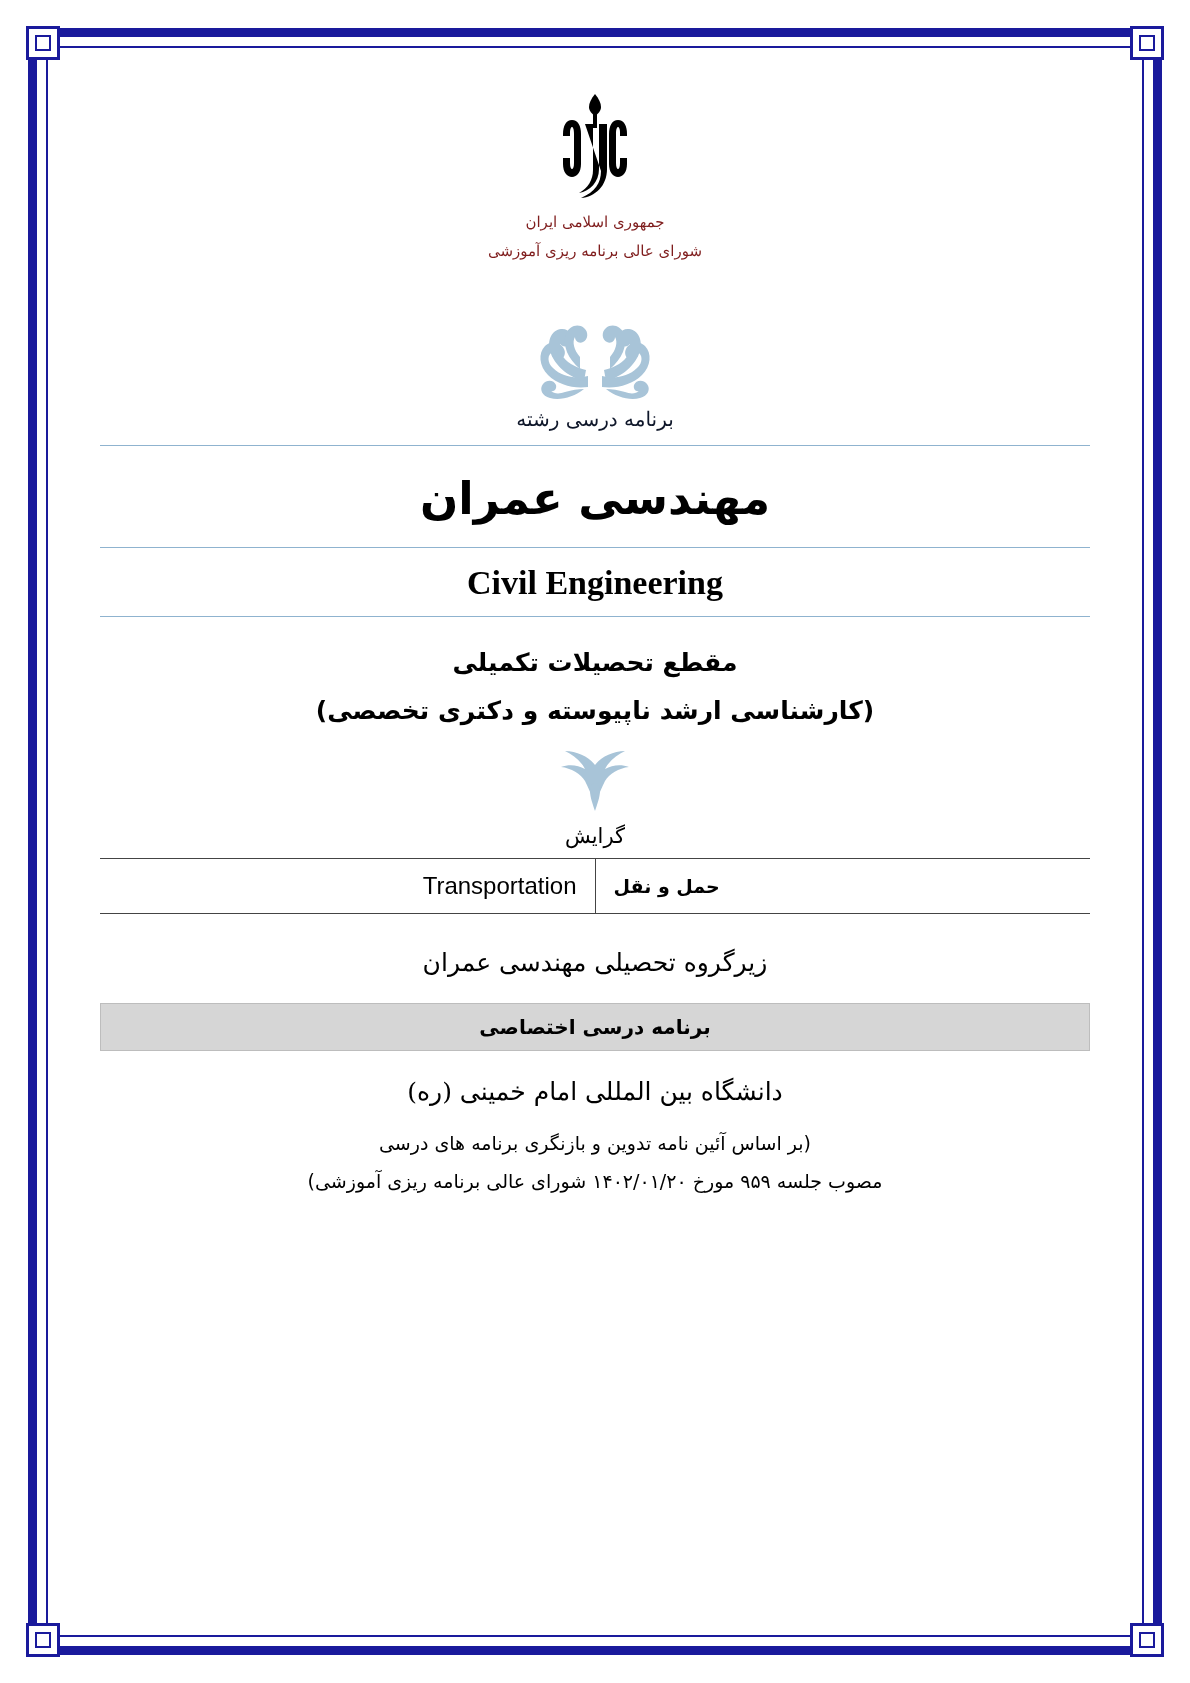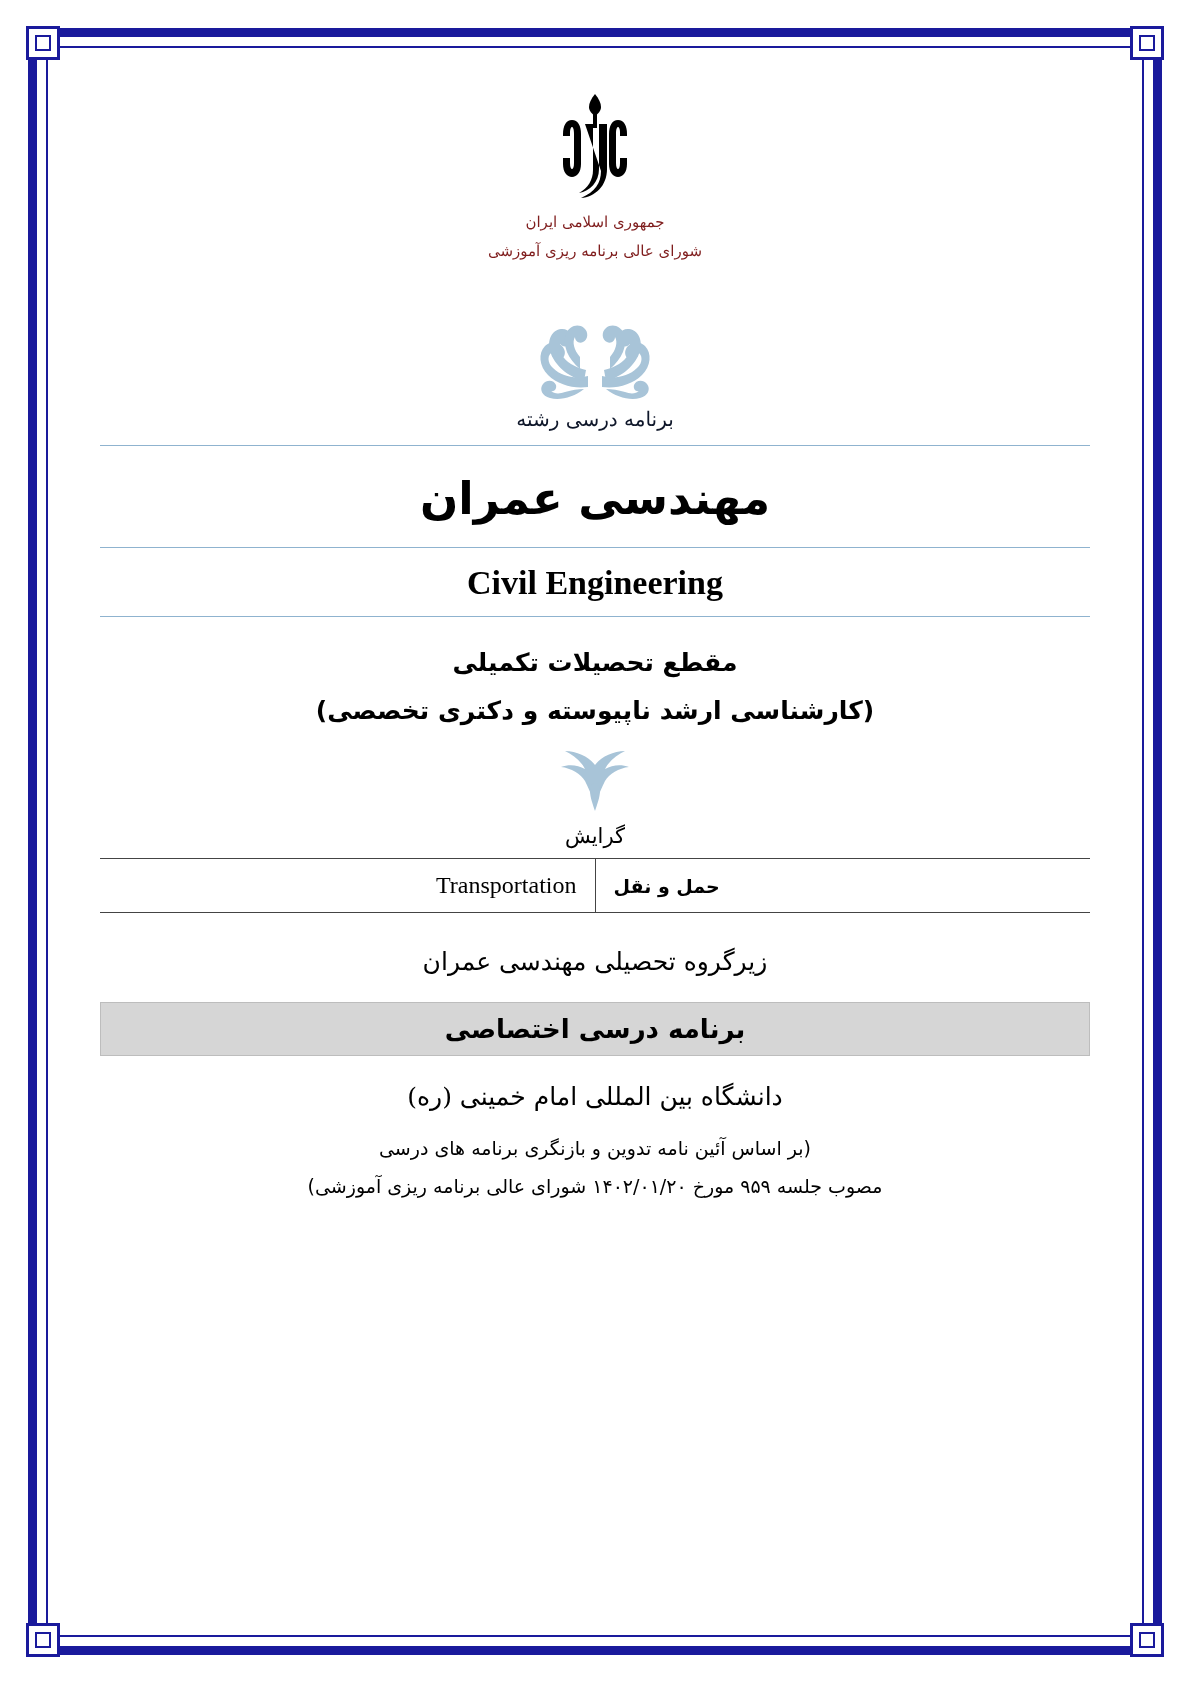--- a/index.html
+++ b/index.html
@@ -152,38 +152,38 @@
     vertical-align: middle;
   }
   .branch-fa {
     font-size: 19px;
     font-weight: bold;
     text-align: left;
     width: 50%;
     border-left: 1.4px solid #444;
   }
   .branch-en {
-    font-family: Liberation Serif, serif;
+    font-family: Liberation Sans, sans-serif;
     font-size: 24px;
     text-align: right;
     direction: ltr;
     width: 50%;
   }
 
   .subgroup {
     font-family: "DejaVu Serif", serif;
     font-size: 25px;
     margin-top: 34px;
     margin-bottom: 26px;
   }
 
   .special-banner {
     background: #d6d6d6;
     border: 1px solid #bdbdbd;
-    font-size: 26px;
+    font-size: 20px;
     font-weight: bold;
     padding: 11px 15px;
   }
 
   .university {
     font-family: "DejaVu Serif", serif;
     font-size: 25px;
     margin-top: 26px;
     margin-bottom: 18px;
   }

